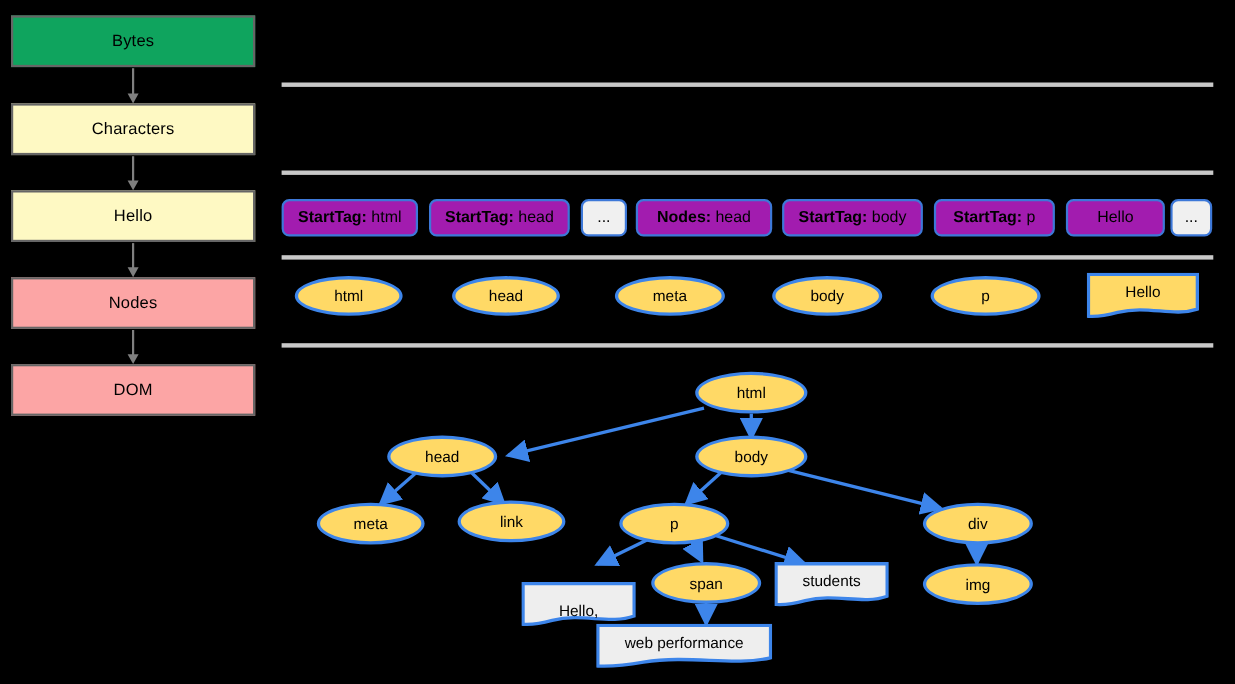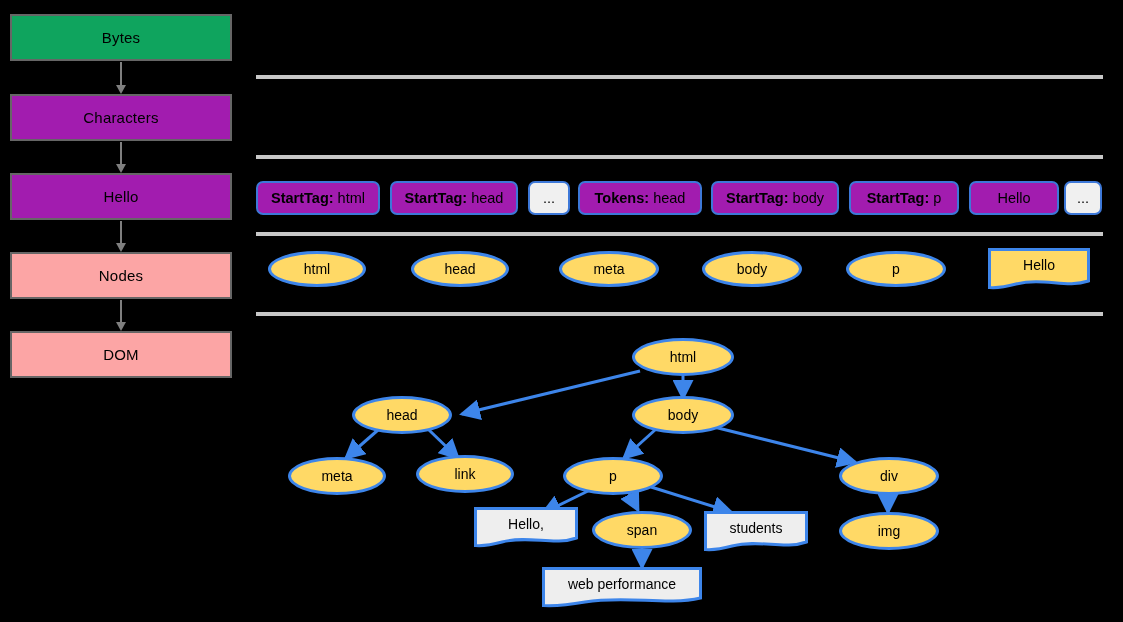--- a/index.html
+++ b/index.html
@@ -28,21 +28,21 @@
     box-sizing: border-box;
     border: 2px solid #666666;
     display: flex;
     align-items: center;
     justify-content: center;
     color: #000000;
     font-size: 15px;
     letter-spacing: .2px;
   }
   .flow-box.green   { background: #0FA45E; }
-  .flow-box.blue    { background: #a21caf; }
+  .flow-box.blue    { background: #fef9c3; }
   .flow-box.yellow  { background: #fca5a5; }
 
   .flow-arrow {
     position: absolute;
     left: 120px;
     width: 2px;
     background: #7f7f7f;
   }
   .flow-arrow::after {
     content: "";
@@ -146,21 +146,21 @@
         <span>html</span>
     </div>
     <div class="token" style="left:390px; top:181px; width:128px;">
       <b>StartTag:</b>
         <span>head</span>
     </div>
     <div class="token faint" style="left:528px; top:181px; width:42px;">
       <span>...</span>
     </div>
     <div class="token" style="left:578px; top:181px; width:124px;">
-      <b>Tokens:</b>
+      <b>Nodes:</b>
         <span>head</span>
     </div>
     <div class="token" style="left:711px; top:181px; width:128px;">
       <b>StartTag:</b>
         <span>body</span>
     </div>
     <div class="token" style="left:849px; top:181px; width:110px;">
       <b>StartTag:</b>
         <span>p</span>
     </div>
@@ -227,21 +227,21 @@
     <div class="ellipse" style="left:632px; top:396px; width:102px; height:38px;">body</div>
 
     <div class="ellipse" style="left:288px; top:457px; width:98px; height:38px;">meta</div>
 
     <div class="ellipse" style="left:416px; top:455px; width:98px; height:38px;">link</div>
 
     <div class="ellipse" style="left:563px; top:457px; width:100px; height:38px;">p</div>
 
     <div class="ellipse" style="left:839px; top:457px; width:100px; height:38px;">div</div>
 
-    <div class="doc" style="left:474px; top:507px; width:104px; height:42px;">
+    <div class="doc" style="left:474px; top:529px; width:104px; height:42px;align-items:center;">
       <svg width="104" height="42" viewBox="0 0 104 42">
         <path d="M1.5,1.5 L102.5,1.5 L102.5,31 C80,39 56,28 28,35 C17,38 8,39 1.5,38.5 Z" fill="#eeeeee" stroke="#3d85ea" stroke-width="3"></path>
       </svg>
       <span style="margin-top:9px;">Hello,</span>
     </div>
 
     <div class="ellipse" style="left:592px; top:511px; width:100px; height:38px;">span</div>
 
     <div class="doc" style="left:704px; top:511px; width:104px; height:42px;">
       <svg width="104" height="42" viewBox="0 0 104 42">

